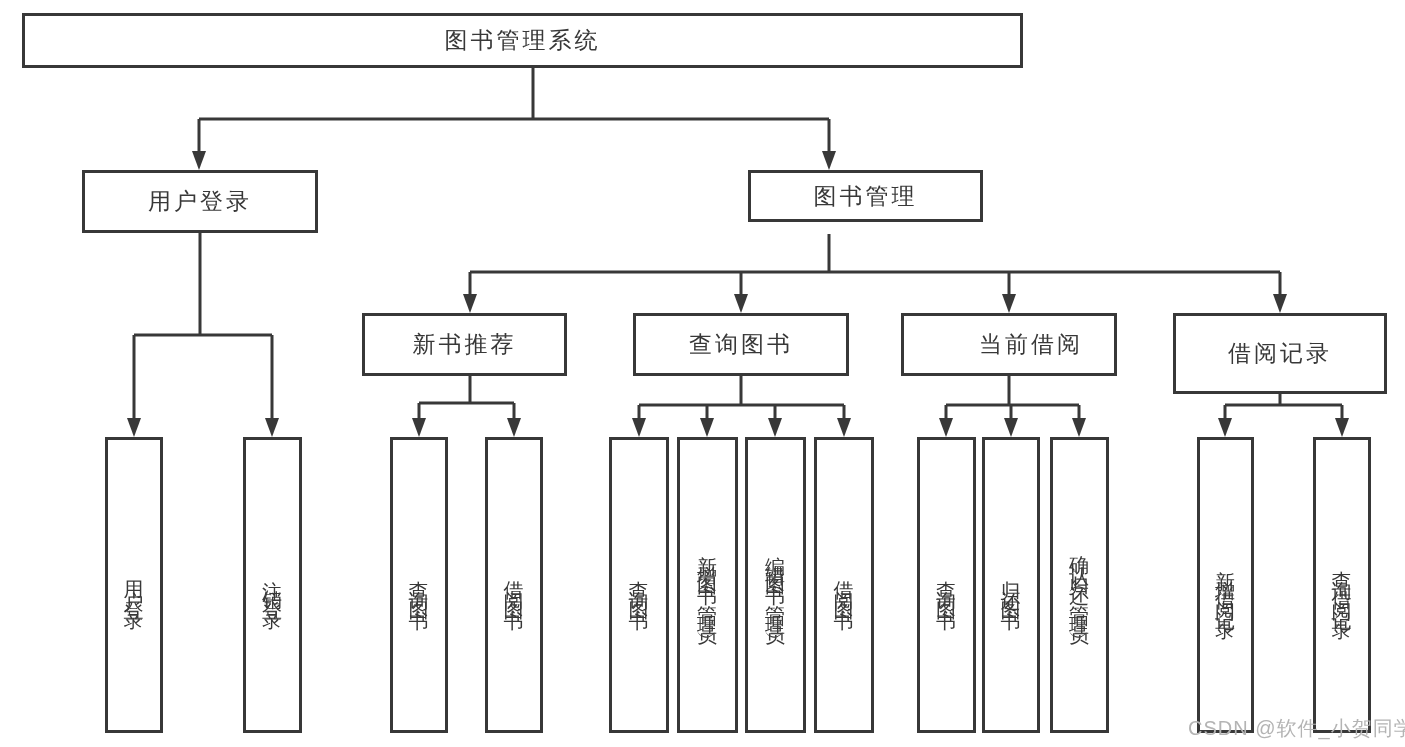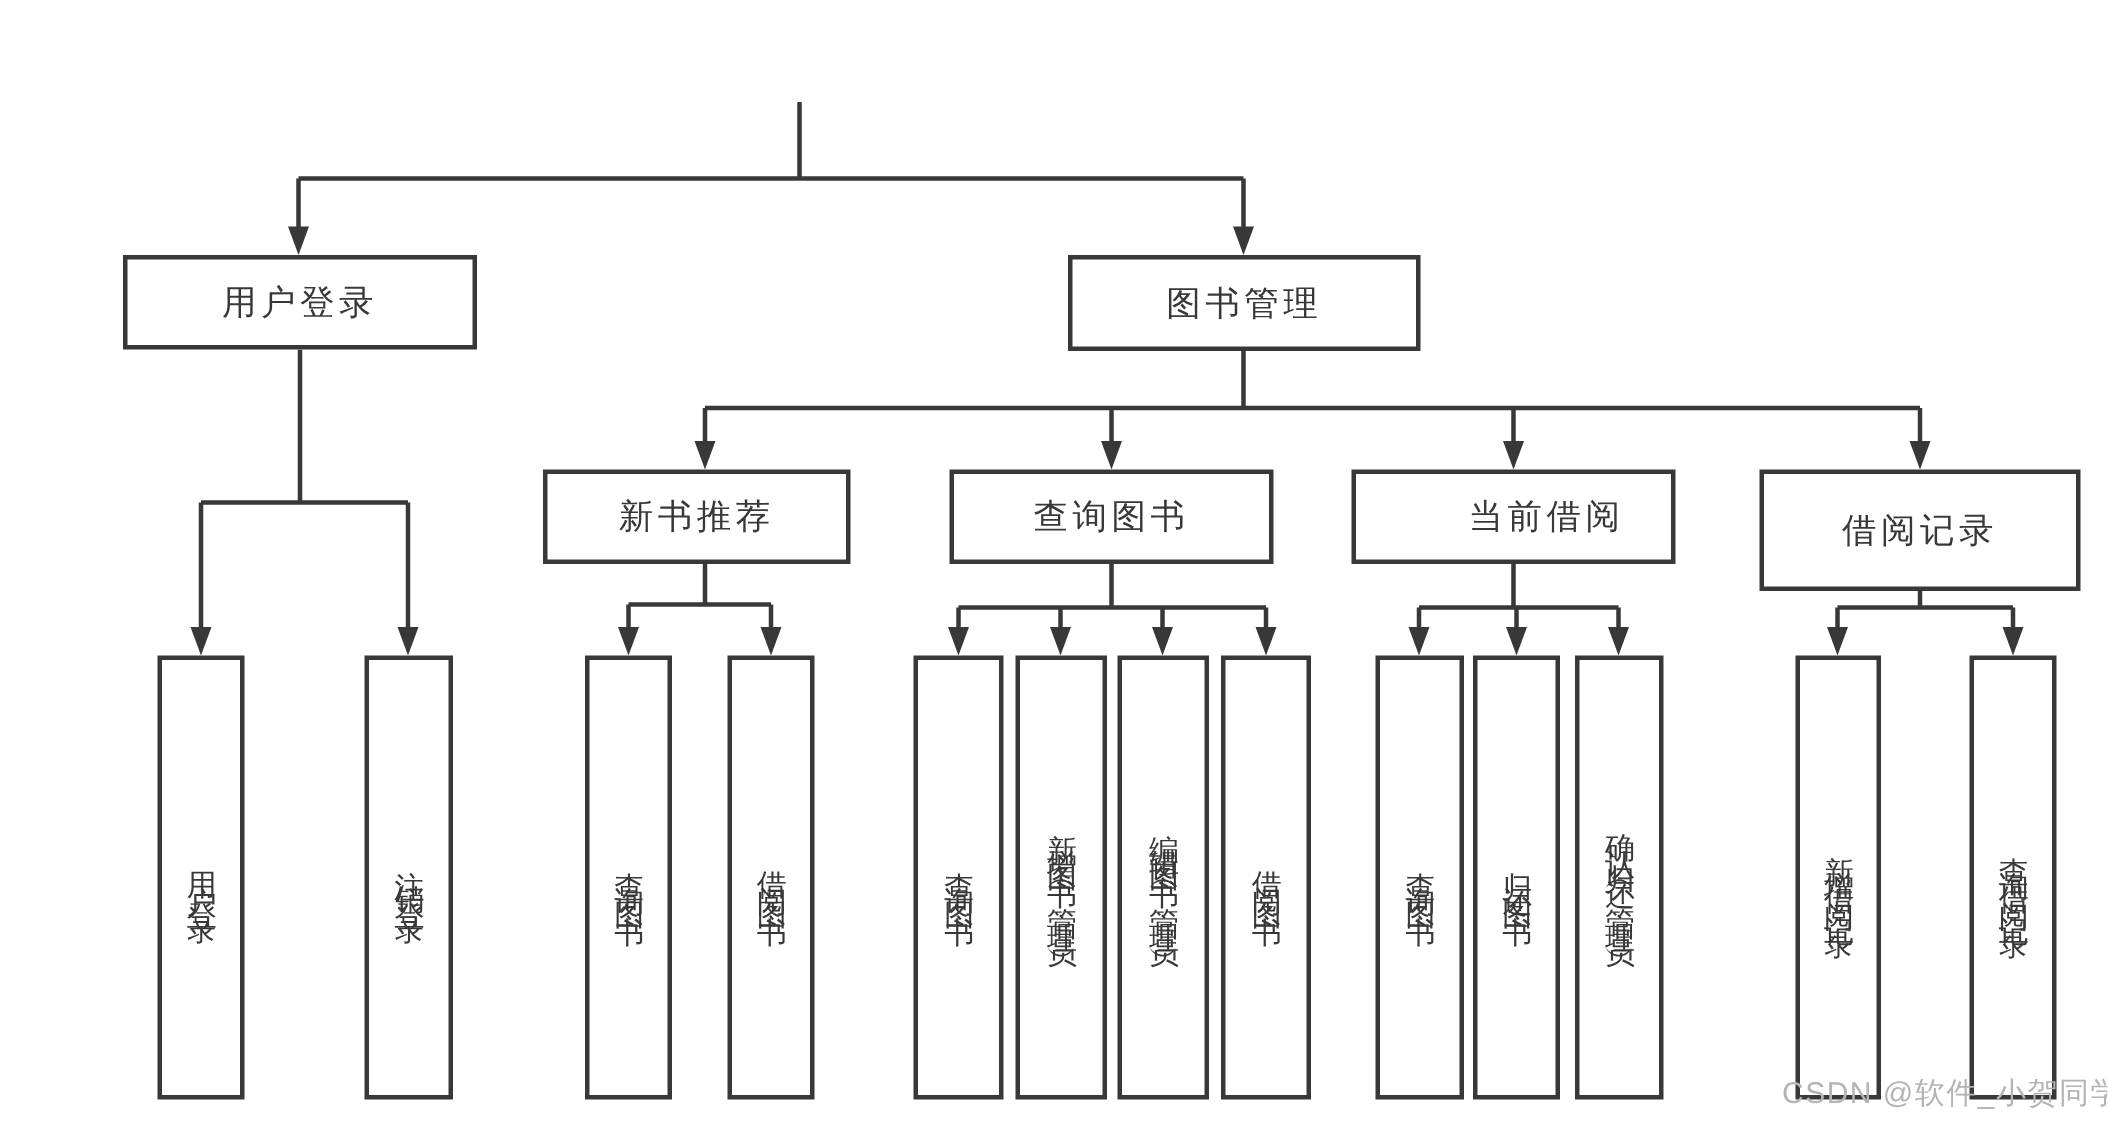--- a/index.html
+++ b/index.html
@@ -51,21 +51,21 @@
     top: 715px;
     font-size: 20px;
     color: #b4b4b4;
     letter-spacing: 1px;
     z-index: 5;
     white-space: nowrap;
   }
   
   .b-root       { left: 22px;   top: 13px;  width: 1001px; height: 55px; }
   .b-l2-login   { left: 82px;   top: 170px; width: 236px;  height: 63px; }
-  .b-l2-mgmt    { left: 712px;  top: 170px; width: 235px;  height: 64px; }
+  .b-l2-mgmt    { left: 748px;  top: 170px; width: 235px;  height: 52px; }
   .b-l3-rec     { left: 362px;  top: 313px; width: 205px;  height: 63px; }
   .b-l3-borrow  { left: 633px;  top: 313px; width: 216px;  height: 63px; }
   .b-l3-current { left: 901px;  top: 313px; width: 216px;  height: 63px; padding-left: 44px; }
   .b-l3-records { left: 1173px; top: 313px; width: 214px;  height: 81px; }
   .b-v1  { left: 105px;  width: 58px; }
   .b-v2  { left: 243px;  width: 59px; }
   .b-v3  { left: 390px;  width: 58px; }
   .b-v4  { left: 485px;  width: 58px; }
   .b-v5  { left: 609px;  width: 60px; }
   .b-v6  { left: 677px;  width: 61px; }
@@ -109,20 +109,21 @@
       <polygon class="ar" points="768,418 782,418 775,437"></polygon>
       <polygon class="ar" points="837,418 851,418 844,437"></polygon>
       <polygon class="ar" points="939,418 953,418 946,437"></polygon>
       <polygon class="ar" points="1004,418 1018,418 1011,437"></polygon>
       <polygon class="ar" points="1072,418 1086,418 1079,437"></polygon>
       <polygon class="ar" points="1218,418 1232,418 1225,437"></polygon>
       <polygon class="ar" points="1335,418 1349,418 1342,437"></polygon>
     </g>
   </svg>
 
+  <div class="node b-root">图书管理系统</div>
 
   <div class="node b-l2-login">用户登录</div>
   <div class="node b-l2-mgmt">图书管理</div>
 
   <div class="node b-l3-rec">新书推荐</div>
   <div class="node b-l3-borrow">查询图书</div>
   <div class="node b-l3-current">当前借阅</div>
   <div class="node b-l3-records">借阅记录</div>
 
   <div class="vnode b-v1">

